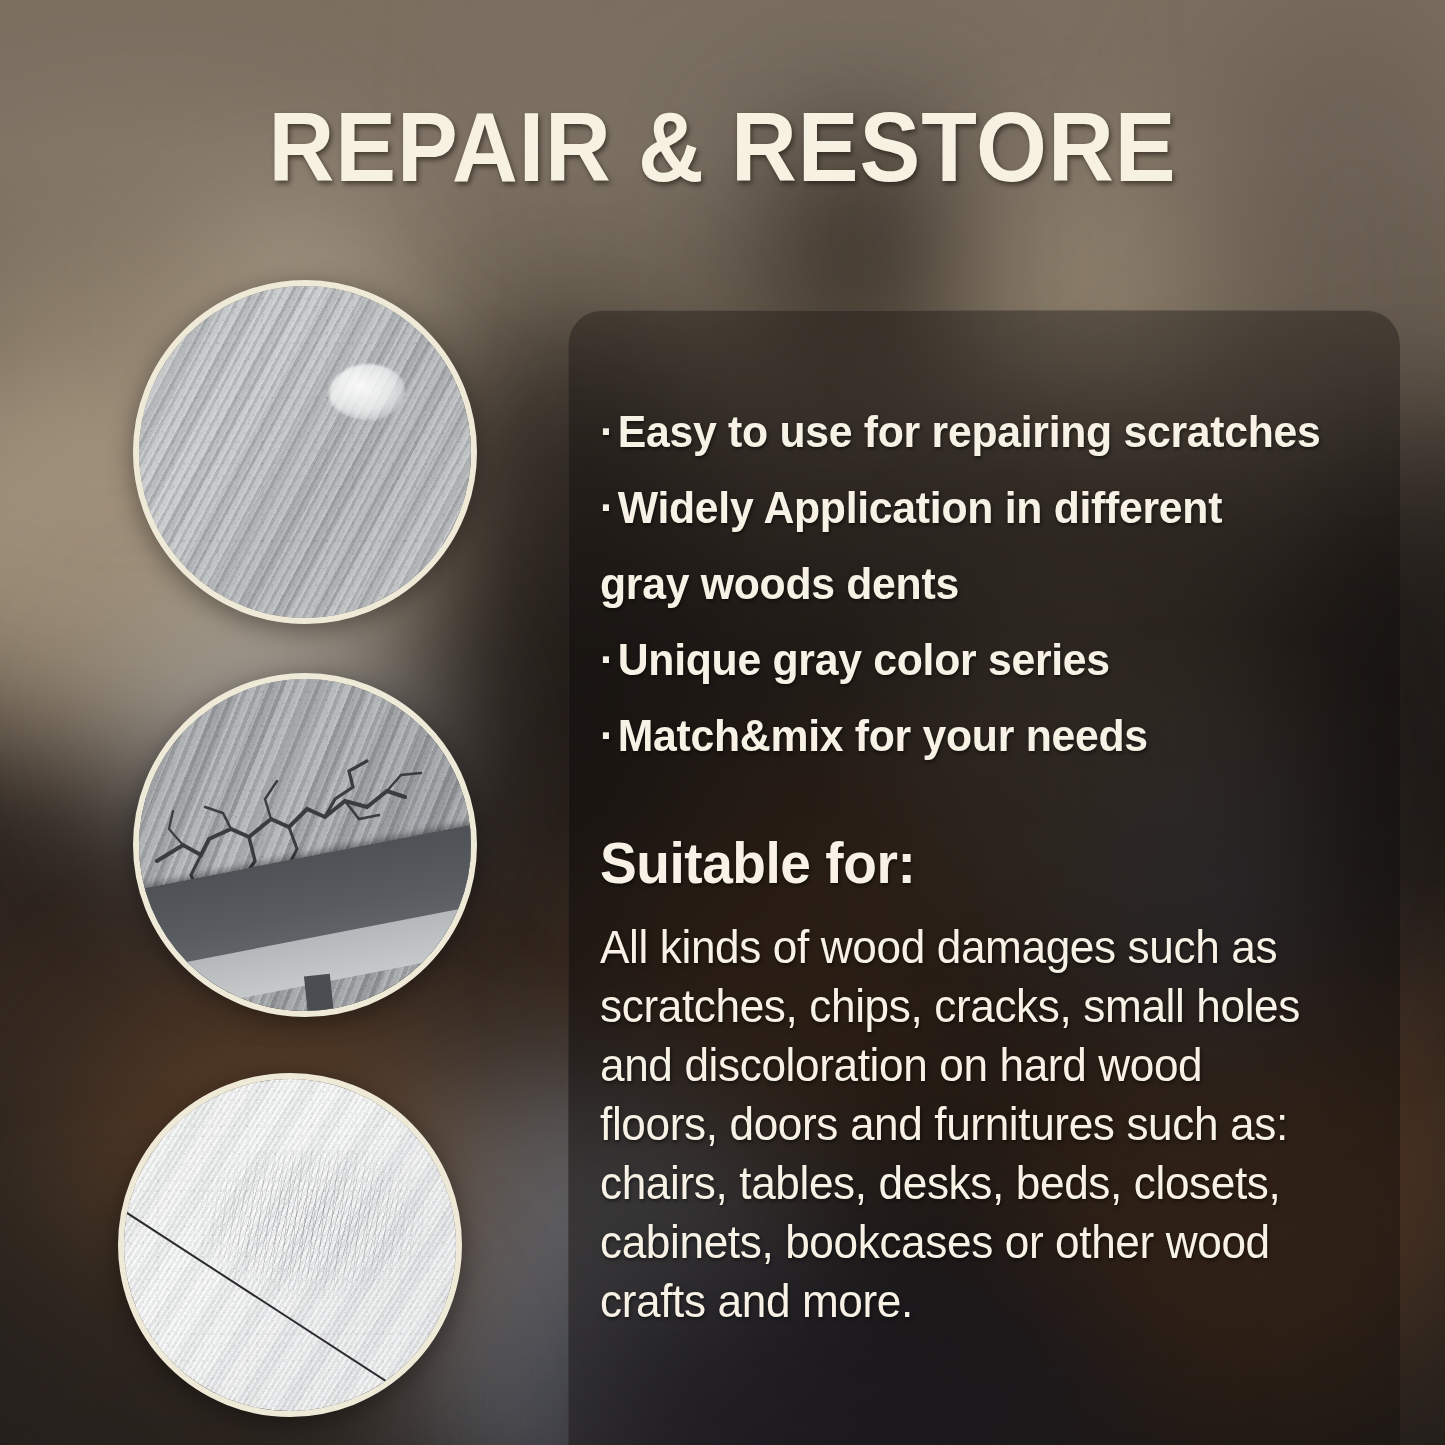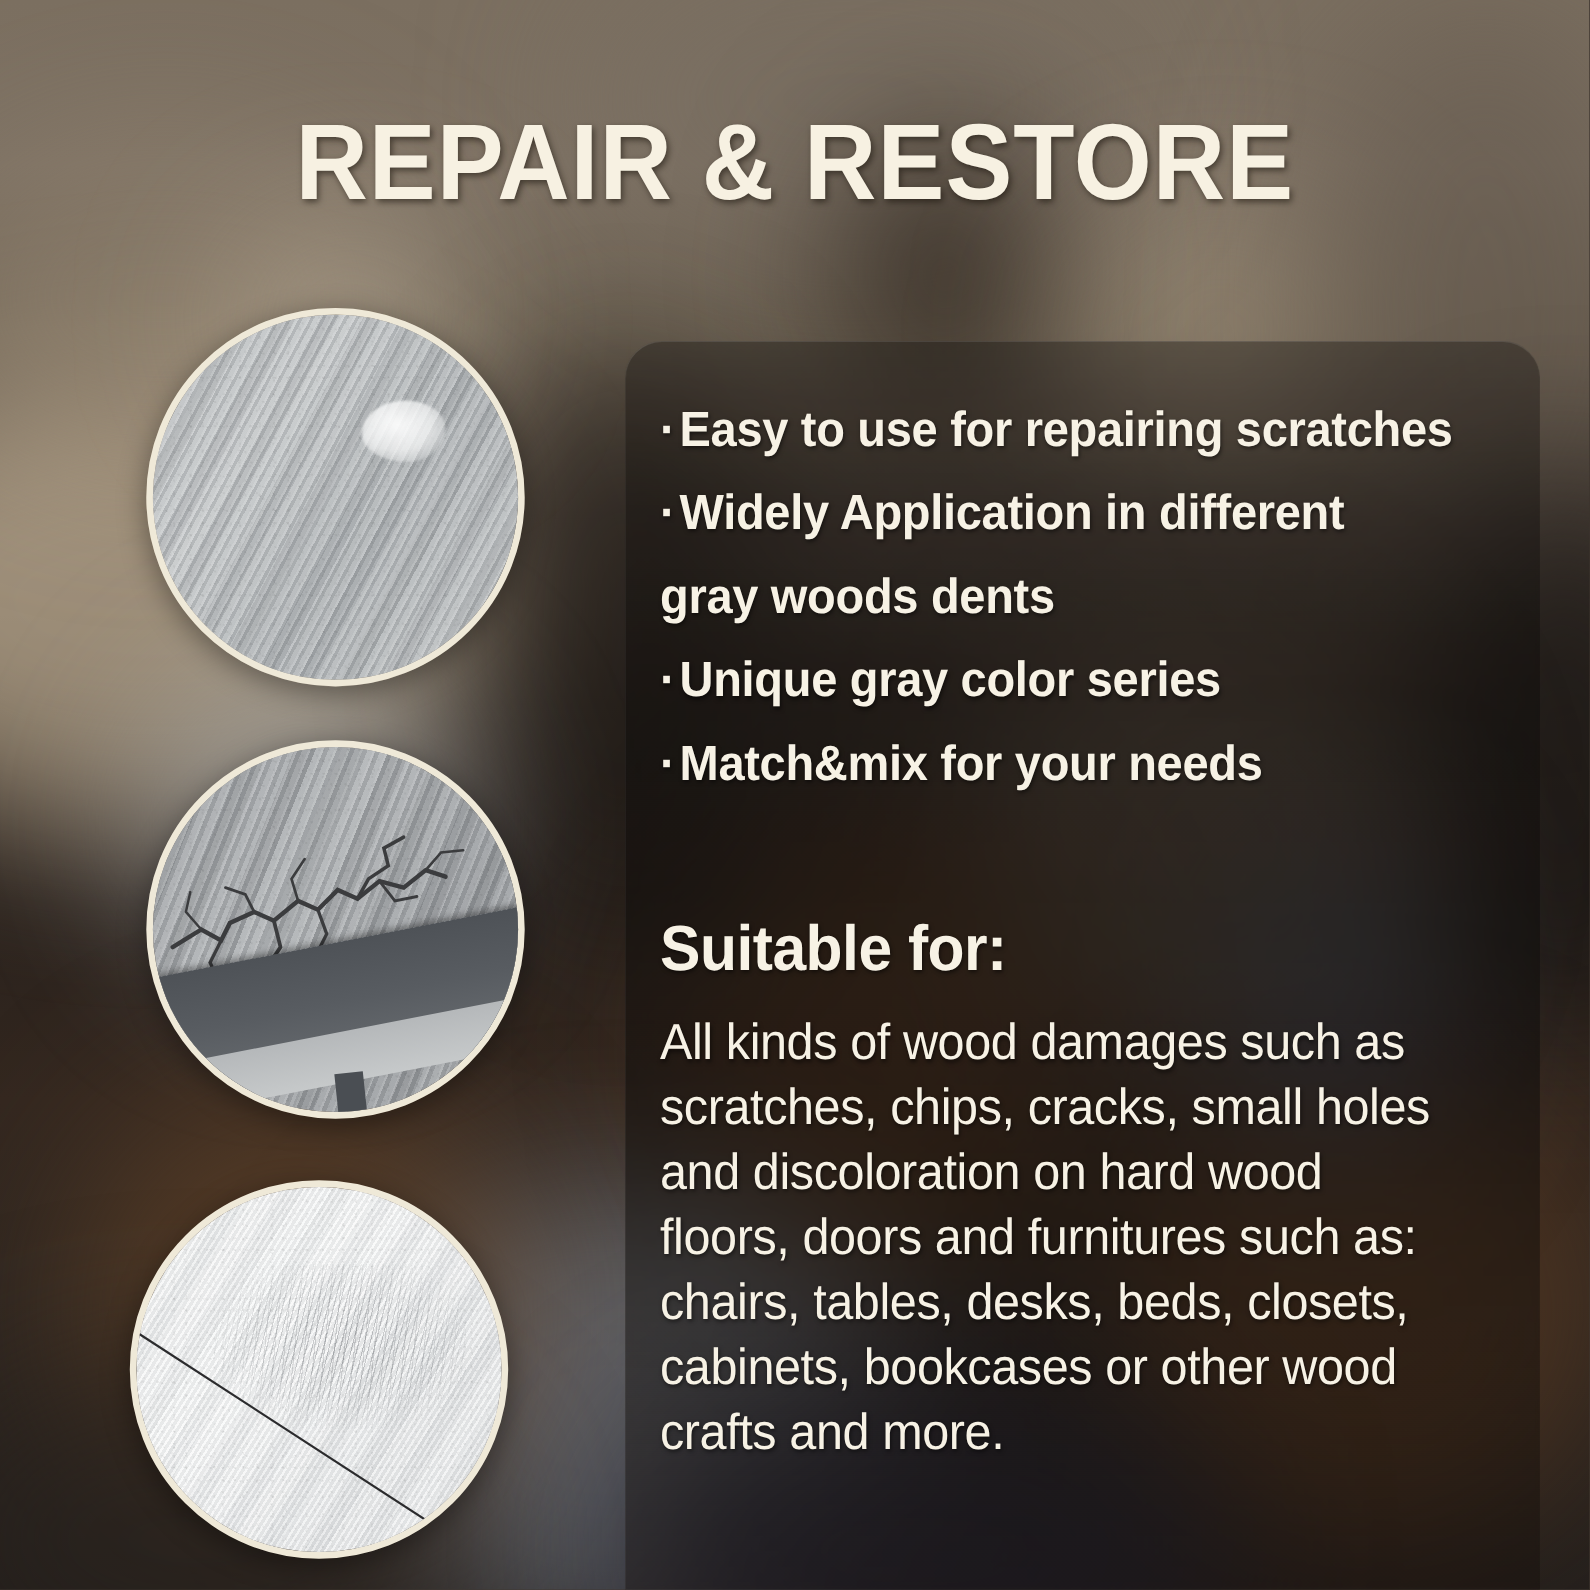--- a/index.html
+++ b/index.html
@@ -75,21 +75,21 @@
     font-weight:bold;
     letter-spacing:1px;
     color:#f7f1e2;
     transform:scaleX(.93);
     text-shadow: 2px 3px 6px rgba(20,14,8,.55);
   }
 
   
   .bullets {
     position:absolute;
-    left:600px; top:356px;
+    left:600px; top:398px;
     width:800px;
   }
   .bullet {
     font-size:45px;
     line-height:67px;
     font-weight:bold;
     color:#f7f2e5;
     letter-spacing:-.3px;
     transform-origin:left center;
     transform:scaleX(.95);

